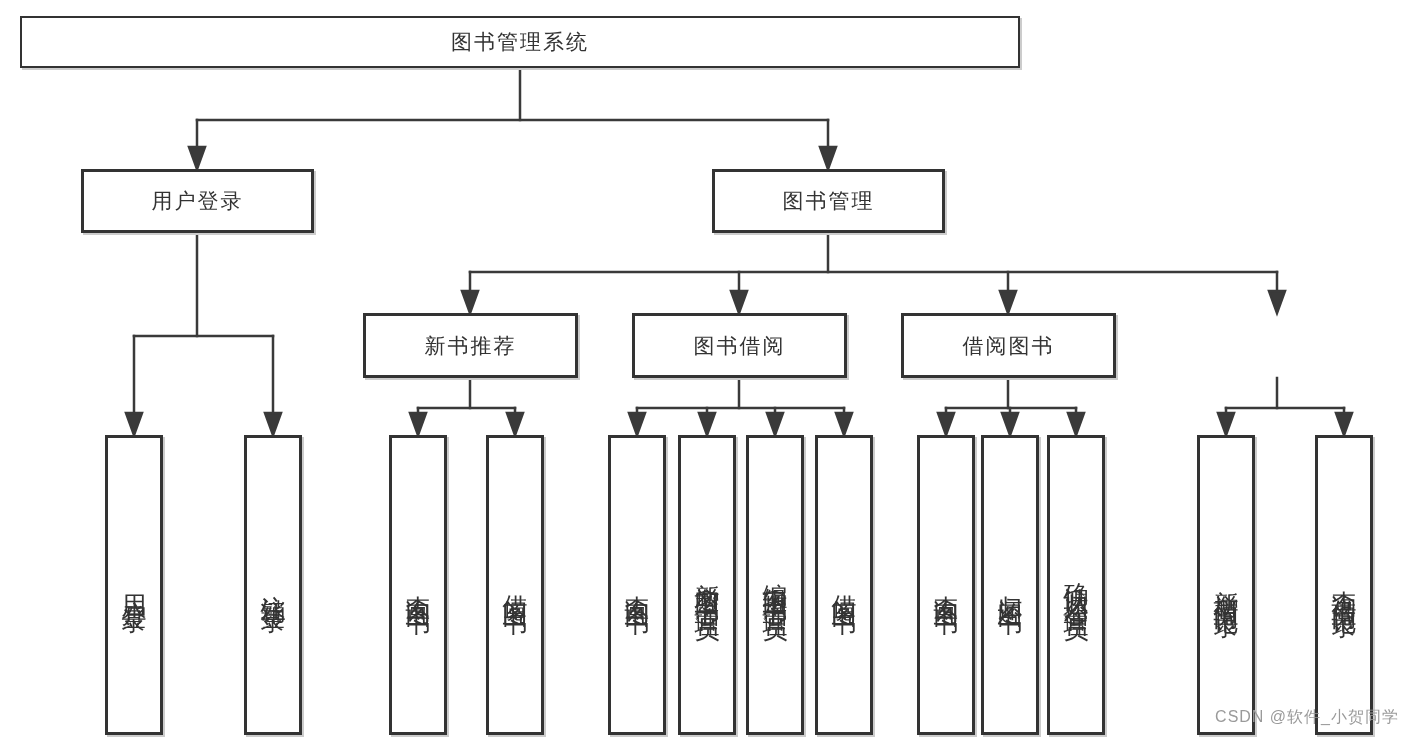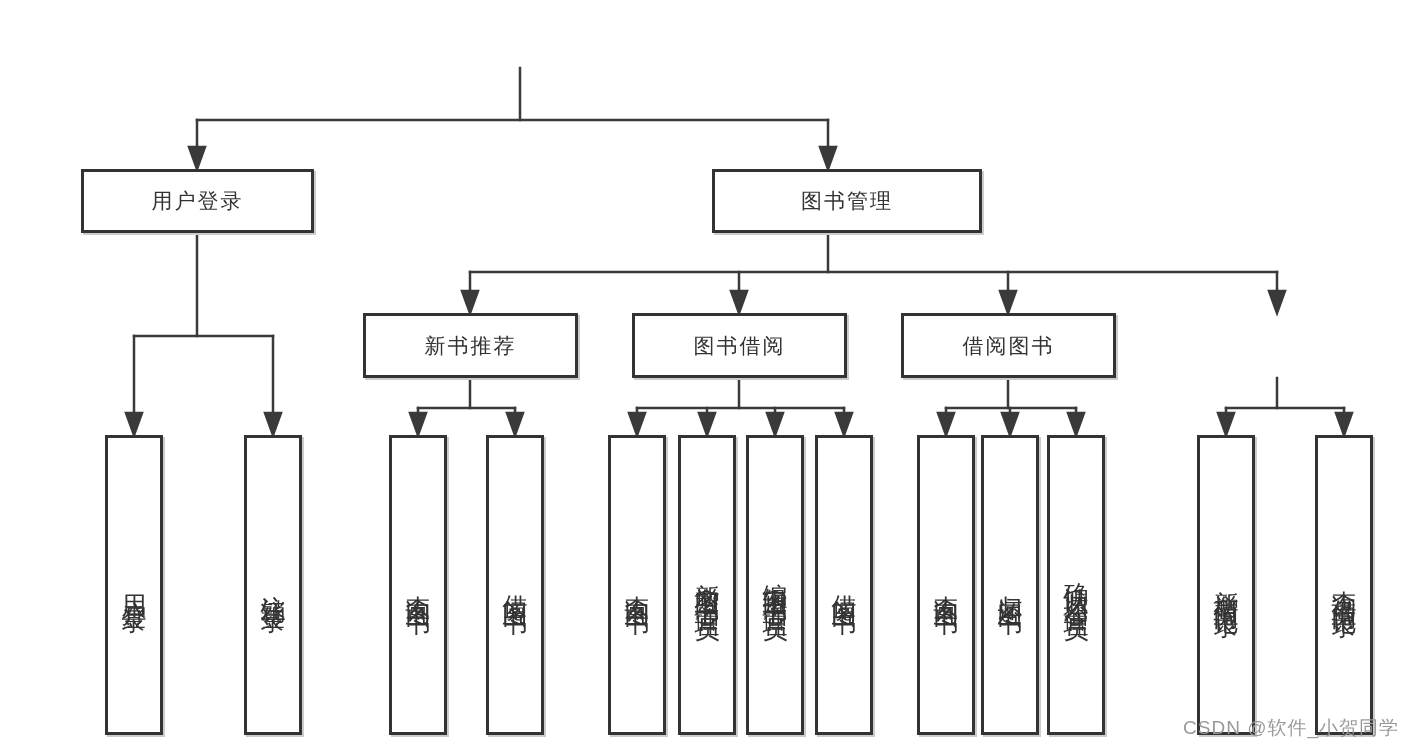--- a/index.html
+++ b/index.html
@@ -28,22 +28,22 @@
   .h .lbl{
     font-size:21px;letter-spacing:2px;white-space:nowrap;color:var(--text);
   }
   .v{width:58px;height:300px;top:435px;}
   .v .vlbl{
     writing-mode:vertical-rl;text-orientation:mixed;
     font-size:25px;letter-spacing:5px;line-height:1;
     white-space:nowrap;color:var(--text);
   }
   .watermark{
-    position:absolute;right:6px;bottom:6px;
-    font-size:19px;color:var(--watermark);letter-spacing:1px;
+    position:absolute;right:6px;bottom:19px;
+    font-size:16px;color:var(--watermark);letter-spacing:1px;
     white-space:nowrap;
   }
 </style>
 </head>
 <body>
 
 <div class="canvas">
 
   <svg id="connectors" width="1405" height="747" viewBox="0 0 1405 747">
       <g stroke="#3a3a3a" fill="#3a3a3a" stroke-width="2.5" stroke-linecap="square">
@@ -95,25 +95,28 @@
         <polygon points="1068,413 1084,413 1076,435"></polygon>
         <line x1="1277" y1="378" x2="1277" y2="408"></line>
         <line x1="1226" y1="408" x2="1344" y2="408"></line>
         <line x1="1226" y1="408" x2="1226" y2="415"></line>
         <polygon points="1218,413 1234,413 1226,435"></polygon>
         <line x1="1344" y1="408" x2="1344" y2="415"></line>
         <polygon points="1336,413 1352,413 1344,435"></polygon>
       </g>
     </svg>
 
+  <div class="box h root" style="left:20px;top:16px;width:1000px;height:52px">
+    <span class="lbl">图书管理系统</span>
+  </div>
 
   <div class="box h" style="left:81px;top:169px;width:233px;height:64px">
     <span class="lbl">用户登录</span>
   </div>
-  <div class="box h" style="left:712px;top:169px;width:270px;height:64px">
+  <div class="box h" style="left:712px;top:169px;width:233px;height:64px">
     <span class="lbl">图书管理</span>
   </div>
 
   <div class="box h" style="left:632px;top:313px;width:215px;height:65px">
     <span class="lbl">图书借阅</span>
   </div>
   <div class="box h" style="left:363px;top:313px;width:215px;height:65px">
     <span class="lbl">新书推荐</span>
   </div>
   <div class="box h" style="left:901px;top:313px;width:215px;height:65px">

